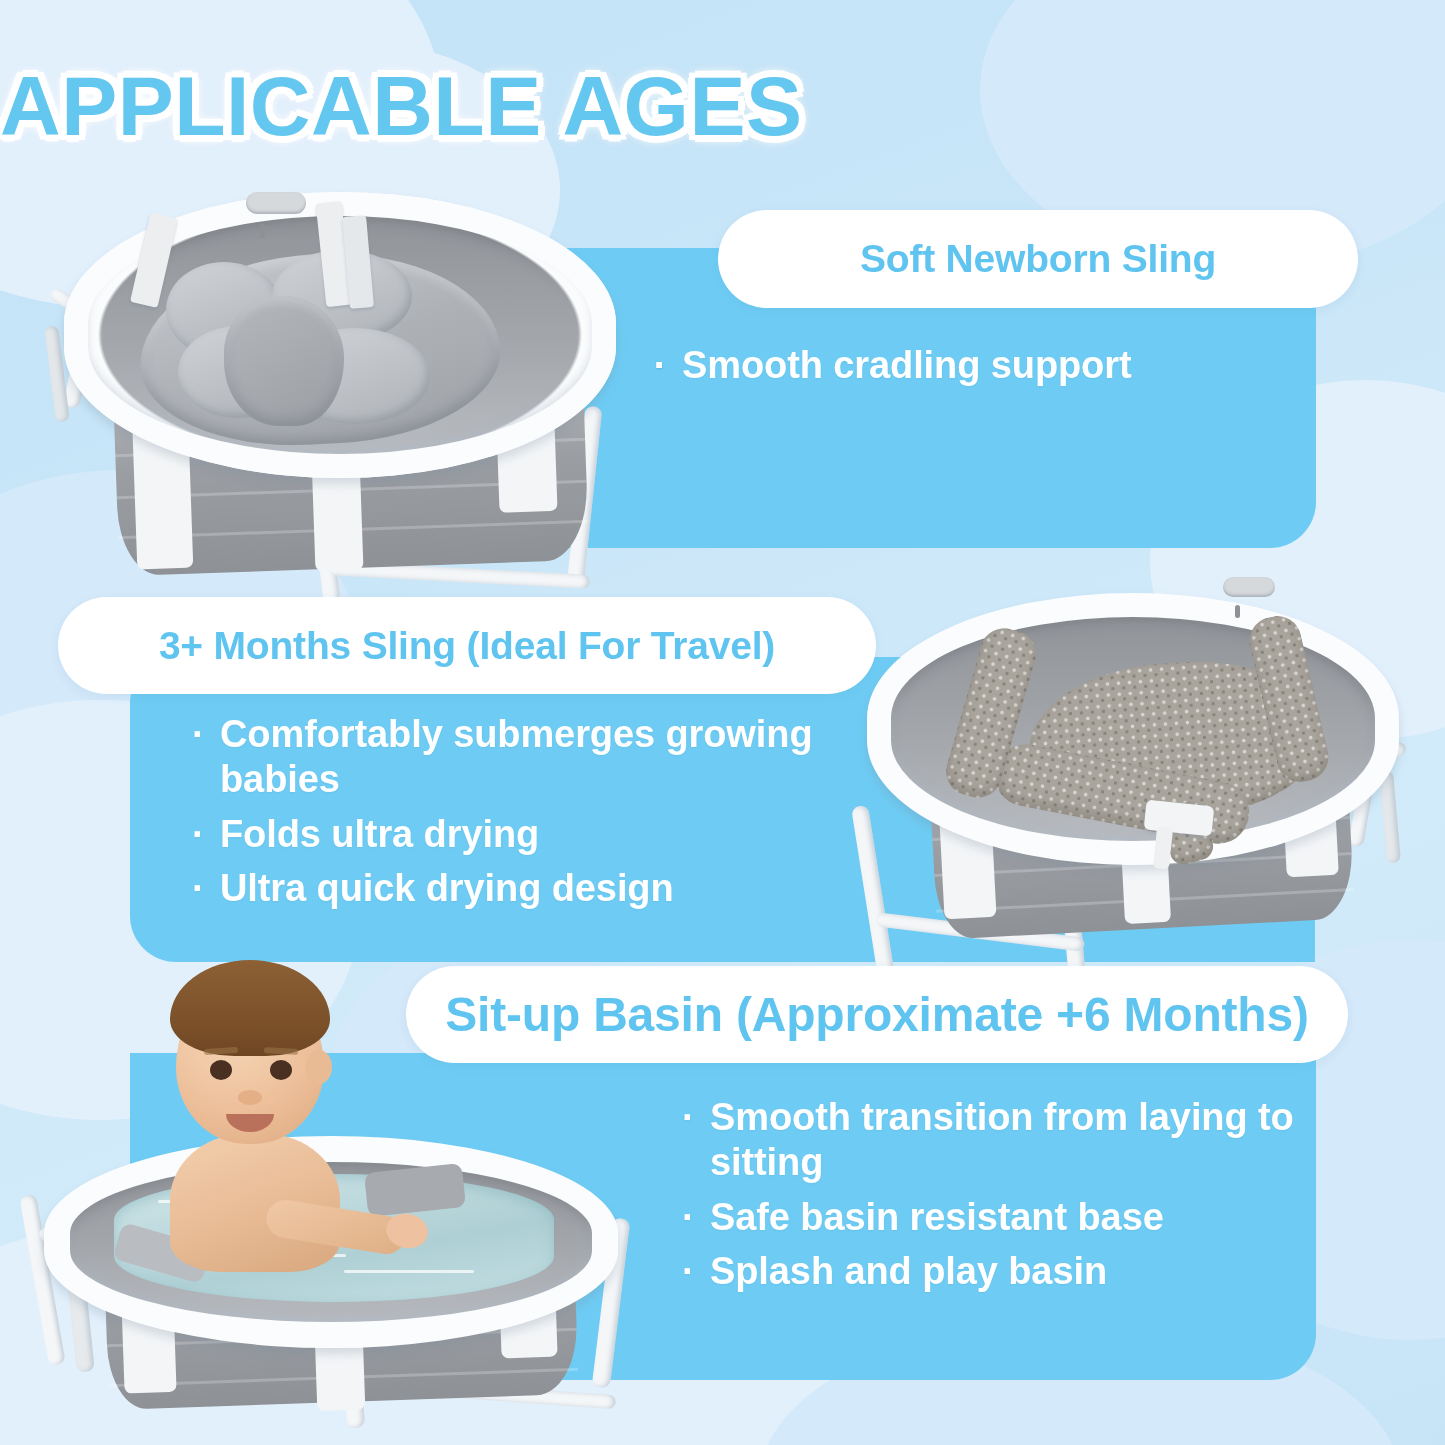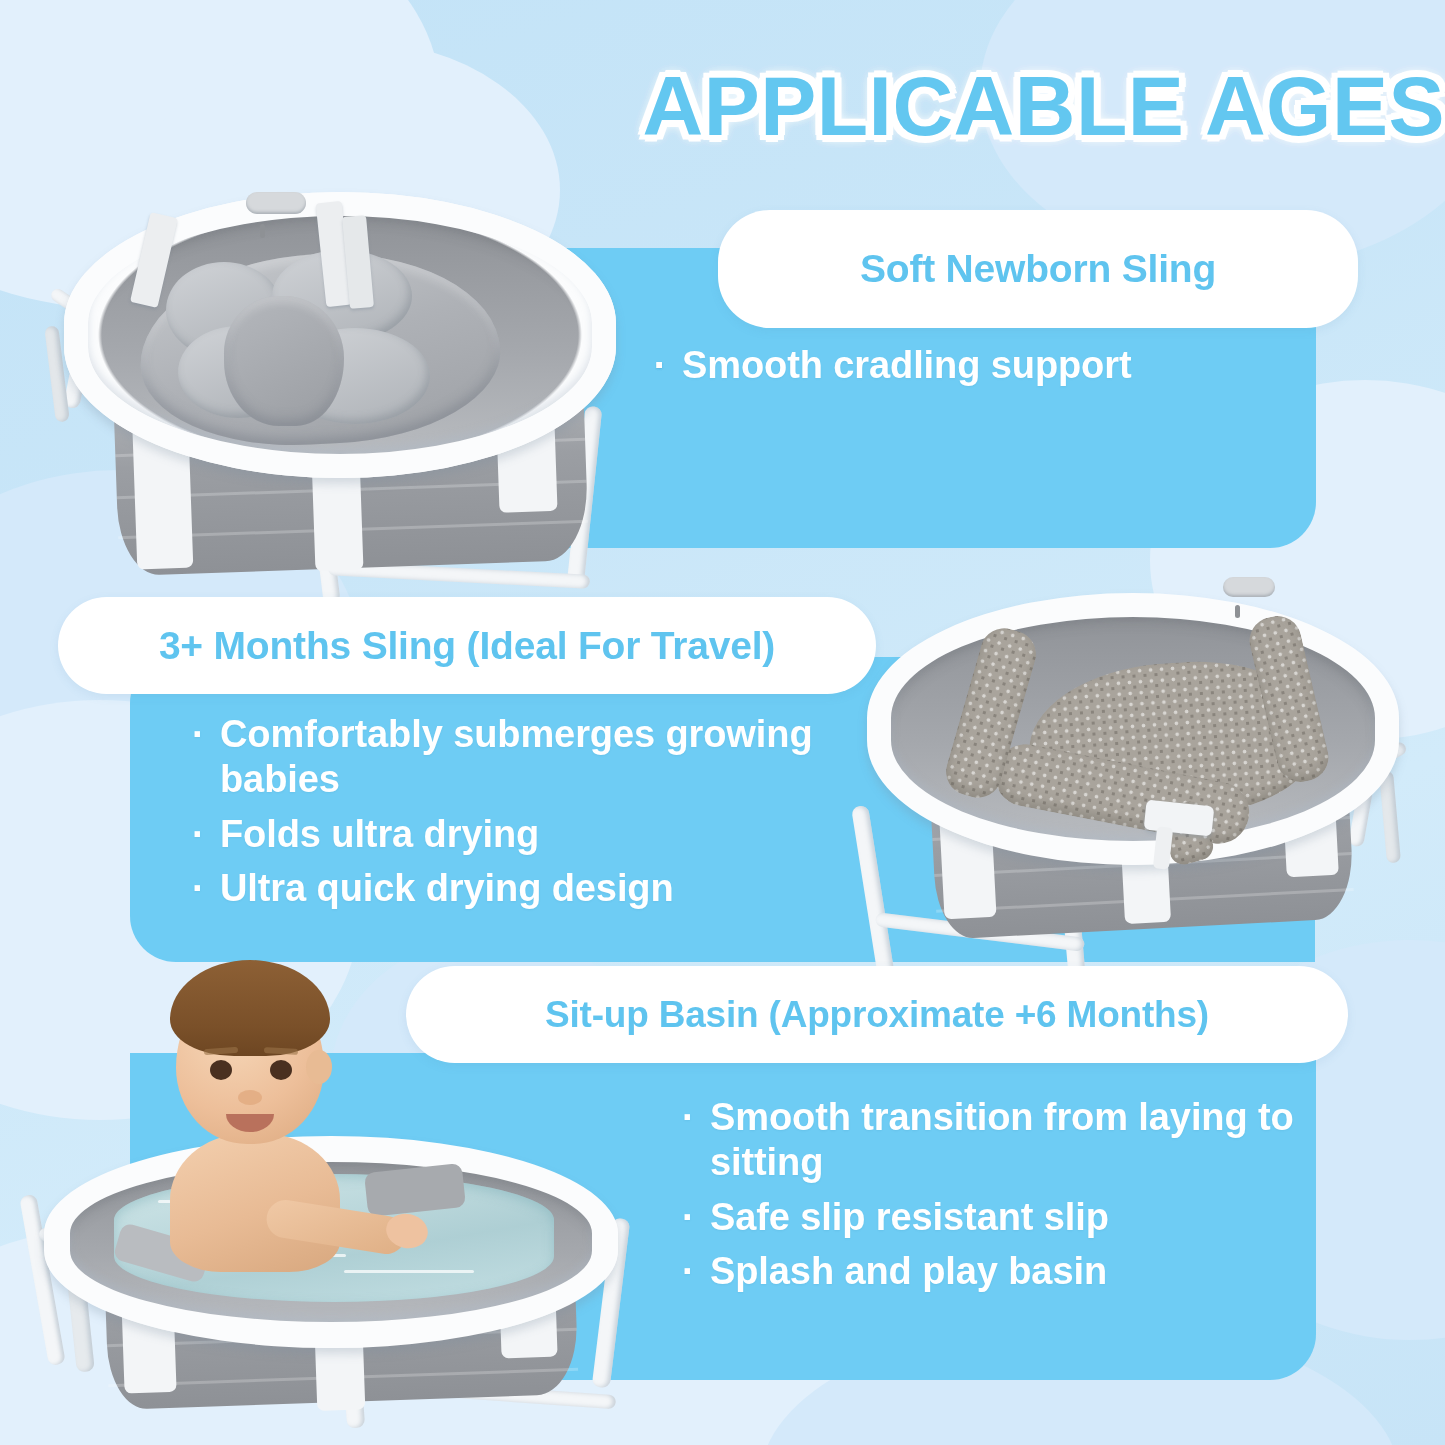--- a/index.html
+++ b/index.html
@@ -28,21 +28,21 @@
   }
   .cloud.soft { background: #e2f0fc; }
   .cloud.faint { background: #d4e9fa; }
 
   
   #title-wrap {
     position: absolute;
     top: 62px;
     left: 0;
     width: 1445px;
-    text-align: right;
+    text-align: left;
     z-index: 12;
   }
   #title {
     display: inline-block;
     font-size: 84px;
     line-height: 1.05;
     font-weight: bold;
     letter-spacing: 0.5px;
     color: #63c7f0;
     text-shadow:
@@ -82,28 +82,28 @@
     justify-content: center;
     z-index: 9;
     box-shadow: 0 3px 10px rgba(80,140,180,0.10);
   }
   .pill-text {
     color: #5fc4ef;
     font-weight: bold;
     white-space: nowrap;
     letter-spacing: -0.2px;
   }
-  #pill-1 { left: 718px; top: 210px; width: 640px; height: 118px; text-align: center; }
+  #pill-1 { left: 718px; top: 210px; width: 640px; height: 98px; text-align: center; }
   #pill-1 .pill-text { font-size: 39px; }
 
   #pill-2 { left: 58px; top: 597px; width: 818px; height: 97px; }
   #pill-2 .pill-text { font-size: 39px; }
 
   #pill-3 { left: 406px; top: 966px; width: 942px; height: 97px; }
-  #pill-3 .pill-text { font-size: 37px; }
+  #pill-3 .pill-text { font-size: 48px; }
 
   
   .bullets {
     position: absolute;
     z-index: 8;
     color: #ffffff;
     font-size: 38px;
     line-height: 1.18;
     font-weight: bold;
     letter-spacing: -0.1px;
@@ -475,18 +475,18 @@
     </div>
   </div>
 
   <div id="pill-3" class="pill">
     <span class="pill-text">Sit-up Basin (Approximate +6 Months)</span>
   </div>
 
   <div id="bullets-3" class="bullets">
     <ul>
       <li><span class="dot">·</span><span>Smooth transition from laying to sitting</span></li>
-      <li><span class="dot">·</span><span>Safe slip resistant slip</span></li>
+      <li><span class="dot">·</span><span>Safe basin resistant base</span></li>
       <li><span class="dot">·</span><span>Splash and play basin</span></li>
     </ul>
   </div>
 
 </div>
 
 </body></html>

